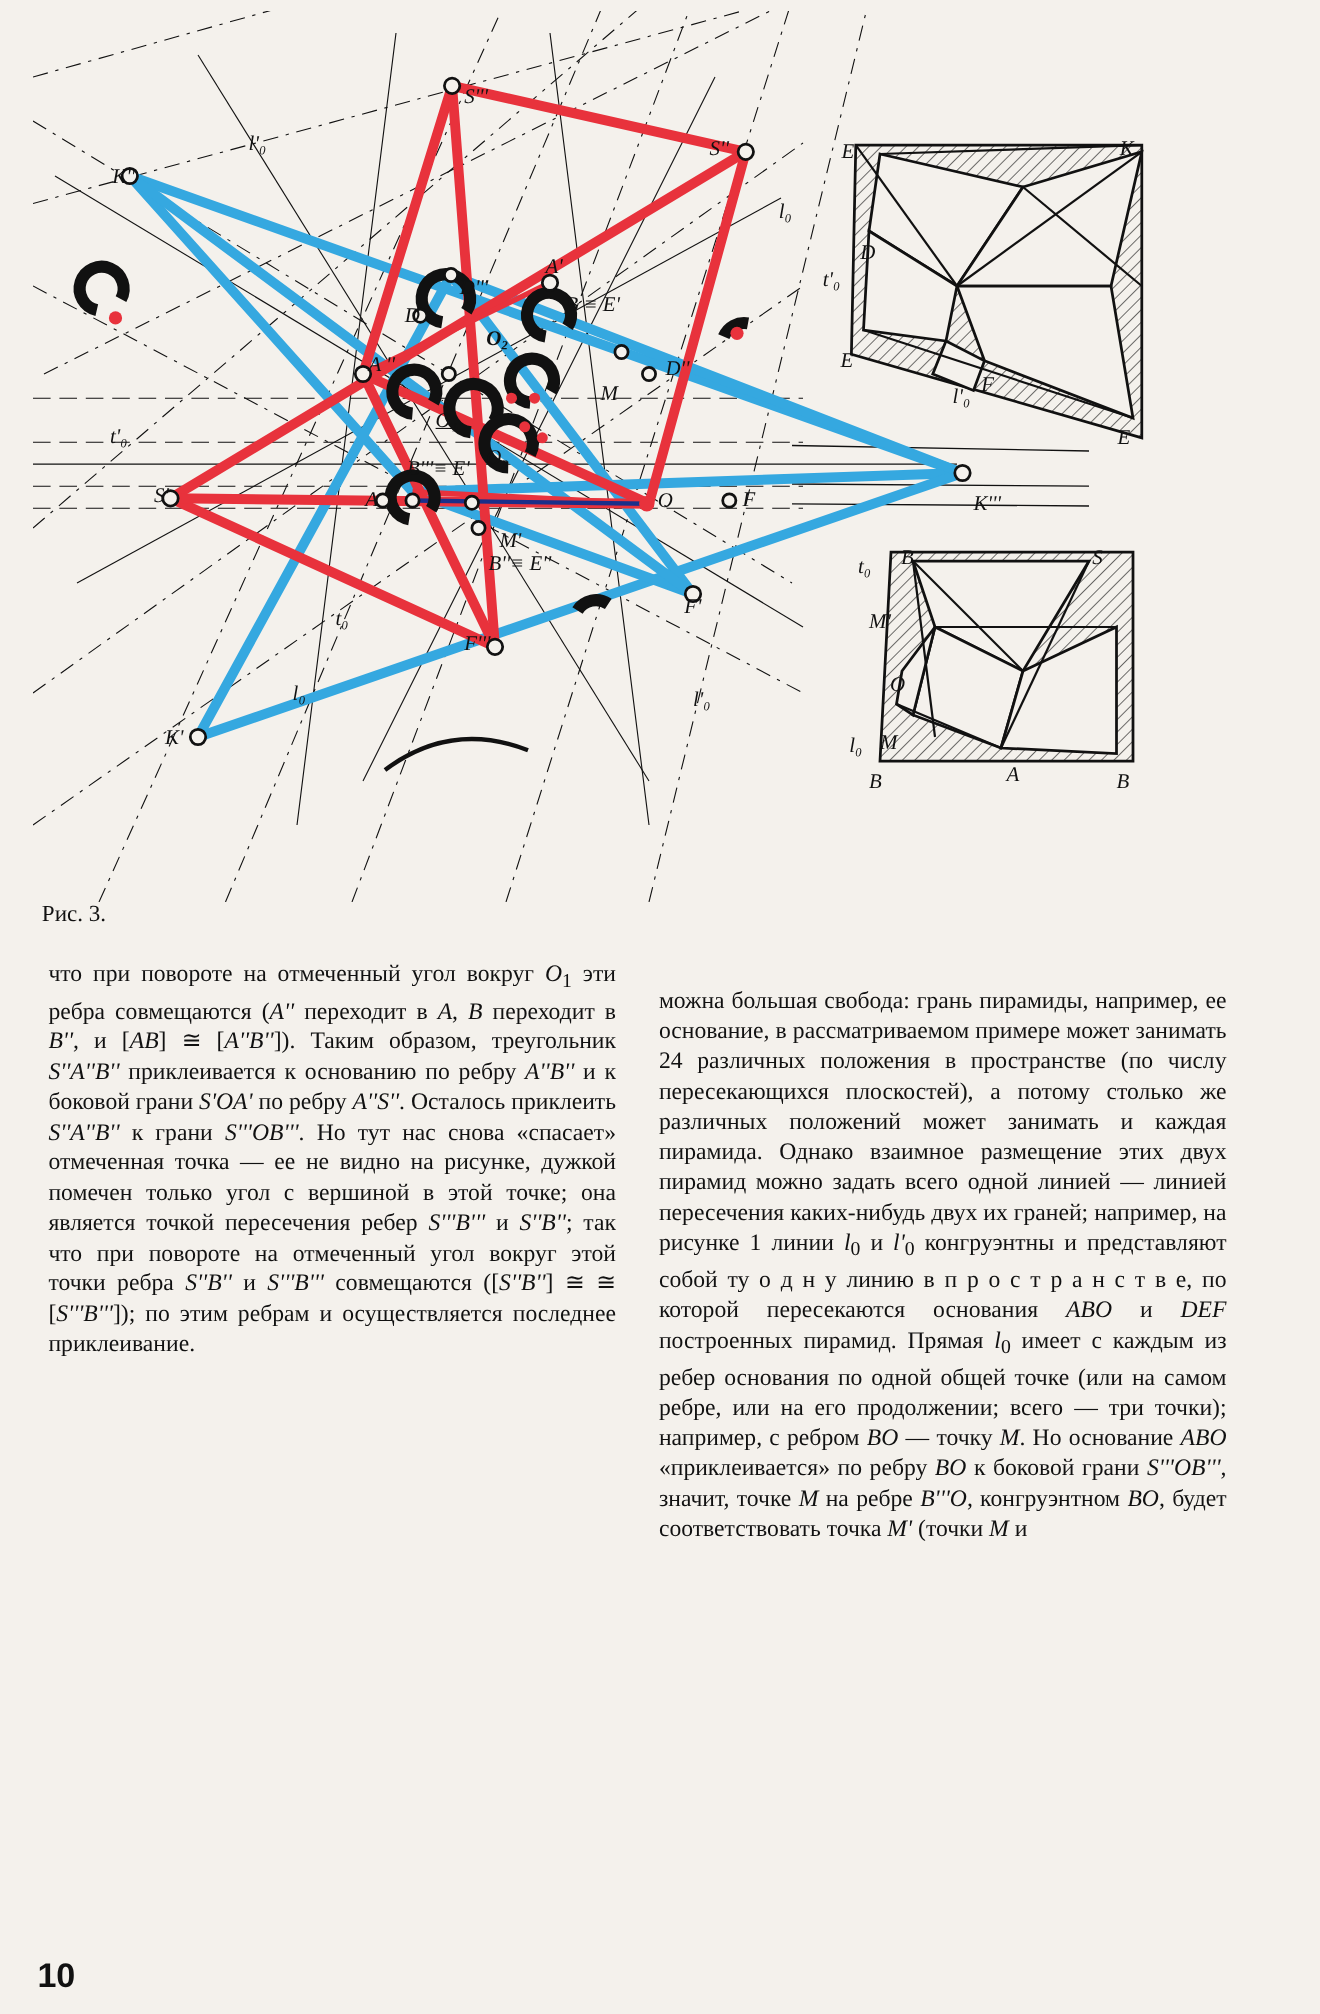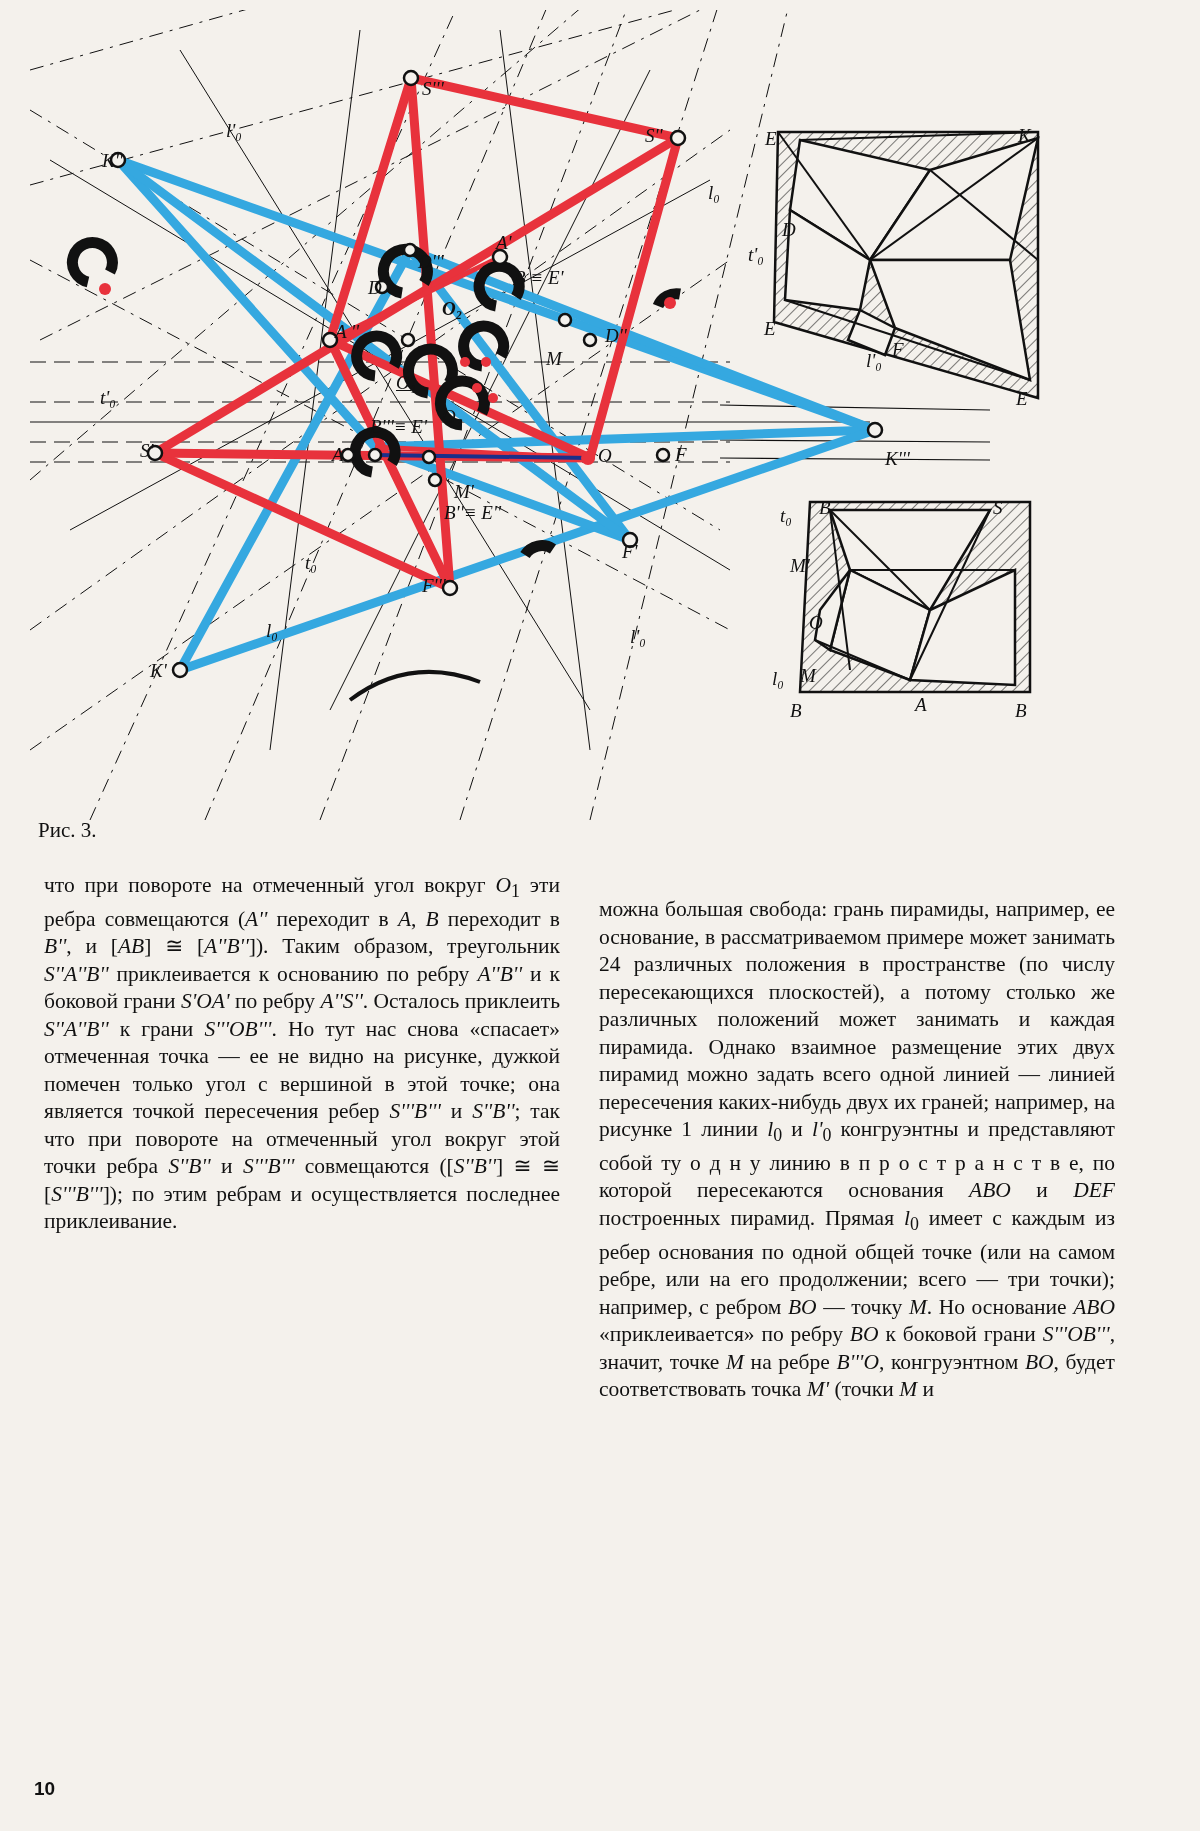--- a/index.html
+++ b/index.html
@@ -12,21 +12,21 @@
 
   .figcaption{position:absolute;left:38px;top:818px;font-size:21px;font-family:"Liberation Serif",serif;}
 
   
   .cols{position:absolute;left:44px;top:872px;width:1115px;height:890px;}
   .col{position:absolute;top:0;width:516px;font-size:21.5px;line-height:27.5px;text-align:justify;}
   .col.left{left:0;}
   .col.right{left:555px;margin-top:24px;}
   .col p{margin:0 0 0 0;text-indent:0;}
   .col p.ind{text-indent:34px;}
-  .pageno{position:absolute;left:34px;top:1778px;font-size:19px;font-weight:bold;font-family:"Liberation Sans",sans-serif;}
+  .pageno{position:absolute;left:34px;top:1778px;font-size:31px;font-weight:bold;font-family:"Liberation Sans",sans-serif;}
 
   .lbl{font-family:"Liberation Serif",serif;font-style:italic;font-size:19px;}
 </style>
 </head>
 <body>
 
 <div class="page">
 
   <div class="figure">
     <svg width="1160" height="810" viewBox="0 0 1160 810" xmlns="http://www.w3.org/2000/svg">

